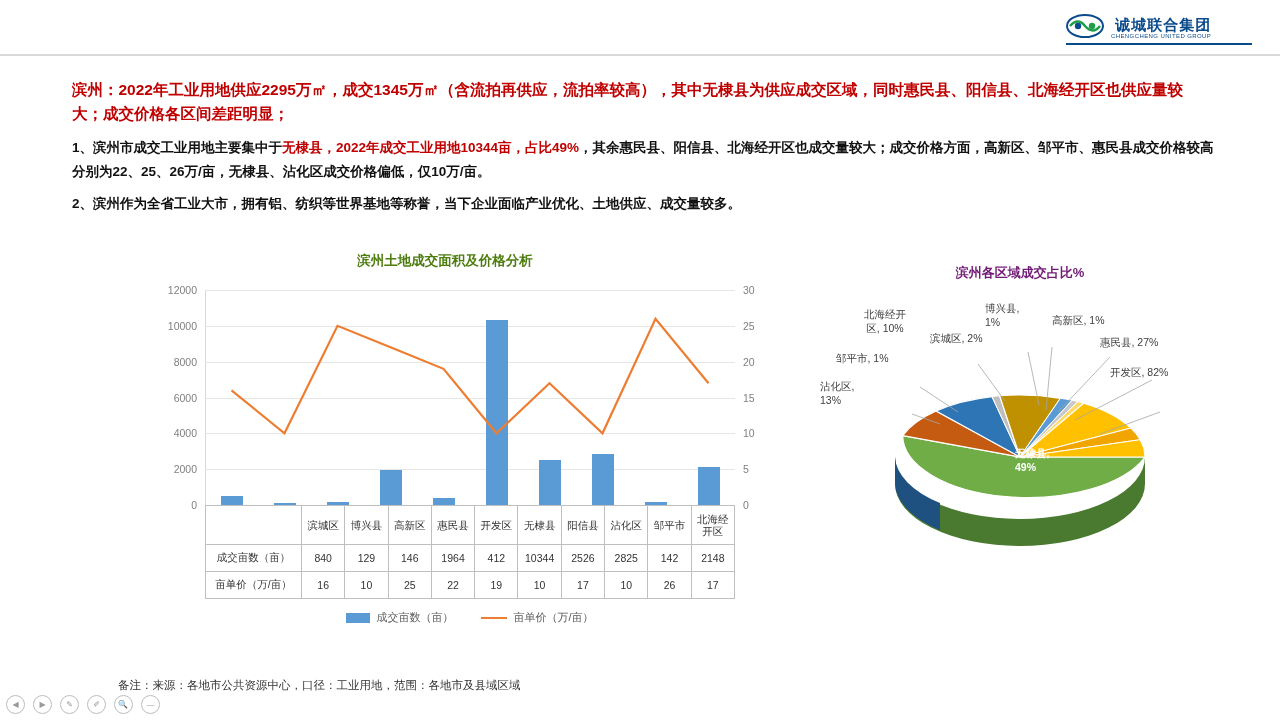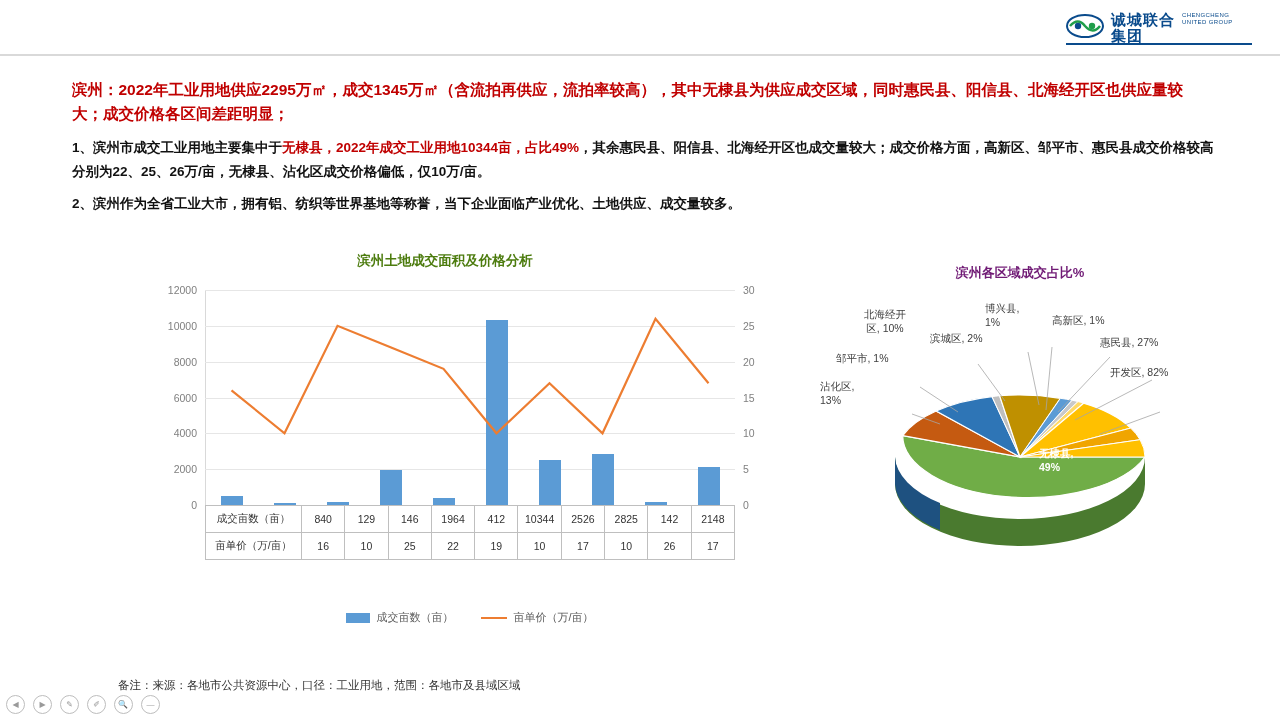--- a/index.html
+++ b/index.html
@@ -7,21 +7,21 @@
     width:1280px;height:720px;background:#ffffff;overflow:hidden;position:relative;
     font-family:"Liberation Sans","DejaVu Sans",sans-serif;
     color:#1a1a1a;
   }
   
   .header{position:absolute;left:0;top:0;width:1280px;height:56px;}
   .header-title{position:absolute;left:60px;top:12px;font-size:21px;font-weight:bold;color:#111;letter-spacing:.5px;}
   .header-rule{position:absolute;left:0;top:54px;width:1280px;height:2px;background:#d9d9d9;}
   .logo{position:absolute;right:24px;top:10px;width:190px;height:36px;display:flex;align-items:center;gap:7px;}
   .logo-mark{width:38px;height:30px;position:relative;flex:none;}
-  .logo-txt{display:flex;flex-direction:row;line-height:1.05;}
+  .logo-txt{display:flex;flex-direction:column;line-height:1.05;text-align:right;}
   .logo-cn{font-size:15px;font-weight:bold;color:#0a4b8c;letter-spacing:1px;}
   .logo-en{font-size:6px;color:#0a4b8c;letter-spacing:.4px;}
   .logo-bar{position:absolute;left:0;top:33px;width:186px;height:2px;background:#0a4b8c;}
 
   
   .lead{position:absolute;left:72px;top:78px;width:1140px;font-size:15.5px;font-weight:bold;color:#c00000;line-height:1.55;}
   .body1{position:absolute;left:72px;top:136px;width:1150px;font-size:13.5px;font-weight:bold;color:#111;line-height:1.75;}
   .body2{position:absolute;left:72px;top:192px;width:1150px;font-size:13.5px;font-weight:bold;color:#111;line-height:1.75;}
   .red{color:#c00000;}
 
@@ -138,20 +138,33 @@
         <polyline points="26.5,100.3 79.5,143.3 132.5,35.8 185.5,57.3 238.5,78.8 291.5,143.3 344.5,93.2 397.5,143.3 450.5,28.7 503.5,93.2" fill="none" stroke="#ed7d31" stroke-width="2.2" vector-effect="non-scaling-stroke"></polyline>
       </svg>
   </div>
 
   <table class="tbl">
     <colgroup>
         <col class="lbl">
         <col span="10">
       </colgroup>
     <tbody id="tbl-body">
+        <tr>
+          <td class="hdr"></td>
+          <td class="hdr">滨城区</td>
+          <td class="hdr">博兴县</td>
+          <td class="hdr">高新区</td>
+          <td class="hdr">惠民县</td>
+          <td class="hdr">开发区</td>
+          <td class="hdr">无棣县</td>
+          <td class="hdr">阳信县</td>
+          <td class="hdr">沾化区</td>
+          <td class="hdr">邹平市</td>
+          <td class="hdr">北海经开区</td>
+        </tr>
         <tr>
           <td class="rowlbl">成交亩数（亩）</td>
           <td>840</td>
           <td>129</td>
           <td>146</td>
           <td>1964</td>
           <td>412</td>
           <td>10344</td>
           <td>2526</td>
           <td>2825</td>
@@ -233,21 +246,21 @@
 
   <div class="pie-label" style="left:64px;top:56px;text-align:center;">北海经开<br>区, 10%</div>
   <div class="pie-label" style="left:130px;top:80px;">滨城区, 2%</div>
   <div class="pie-label" style="left:185px;top:50px;">博兴县,<br>1%</div>
   <div class="pie-label" style="left:252px;top:62px;">高新区, 1%</div>
   <div class="pie-label" style="left:300px;top:84px;">惠民县, 27%</div>
   <div class="pie-label" style="left:310px;top:114px;">开发区, 82%</div>
   <div class="pie-label" style="left:36px;top:100px;">邹平市, 1%</div>
   <div class="pie-label" style="left:20px;top:128px;">沾化区,<br>13%</div>
   <div class="pie-label white" style="left:66px;top:170px;">阳信县,<br>12%</div>
-  <div class="pie-label white" style="left:215px;top:195px;margin-left:24px;">无棣县,<br>49%</div>
+  <div class="pie-label white" style="left:215px;top:195px;">无棣县,<br>49%</div>
 </div>
 
 <div class="note">备注：来源：各地市公共资源中心，口径：工业用地，范围：各地市及县域区域</div>
 
 <div class="toolbar">
   <div class="tb-btn">◀</div>
   <div class="tb-btn">▶</div>
   <div class="tb-btn">✎</div>
   <div class="tb-btn">✐</div>
   <div class="tb-btn">🔍</div>

